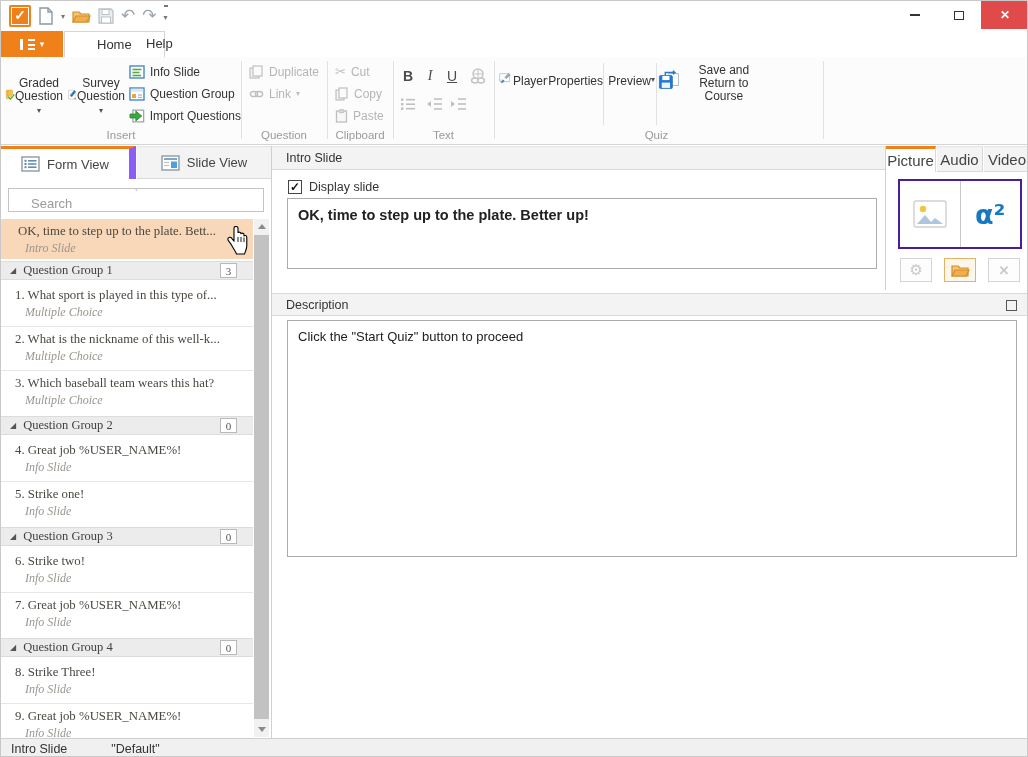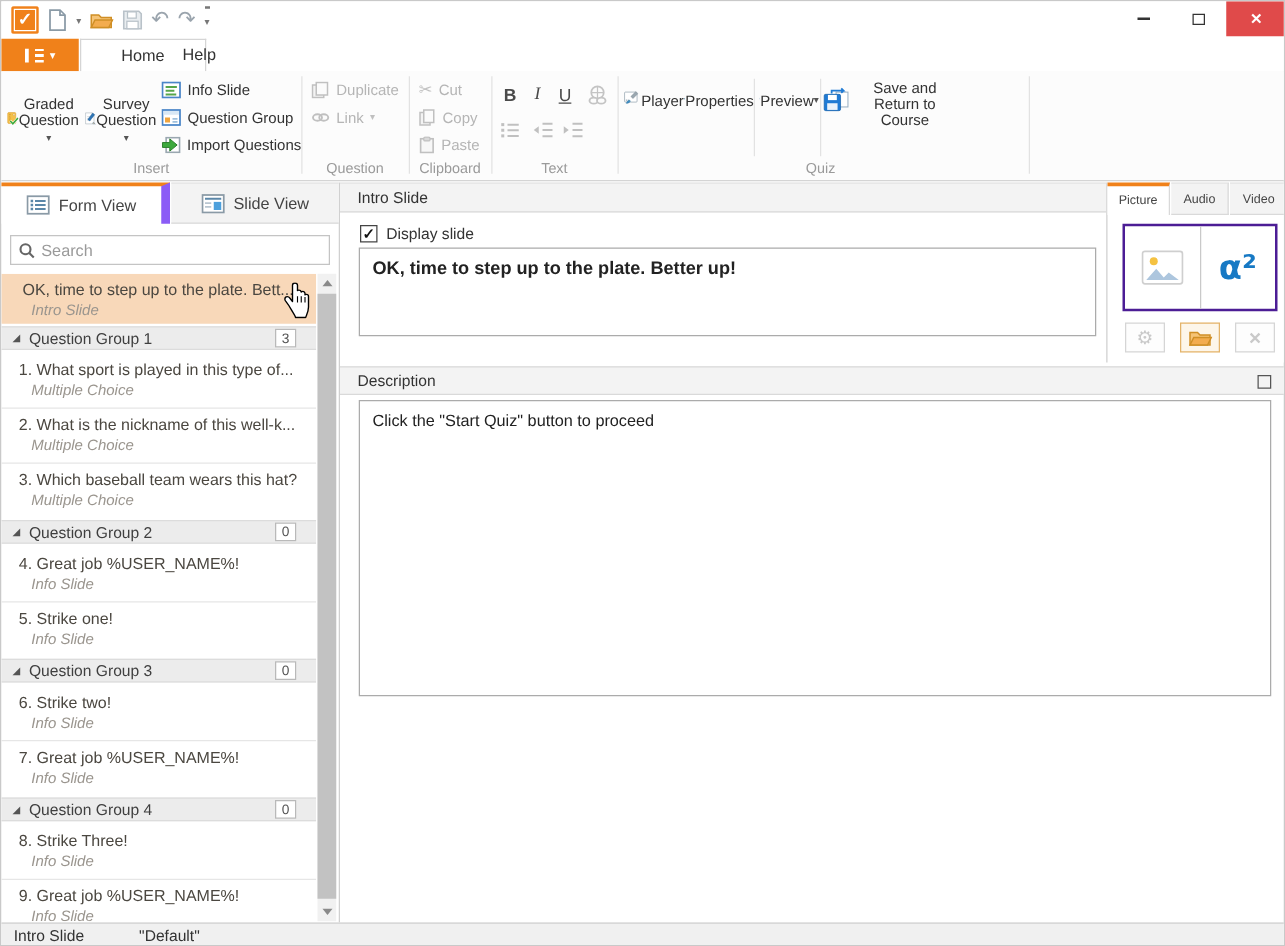--- a/index.html
+++ b/index.html
@@ -60,26 +60,26 @@
   
   .content-divider-v { position:absolute; left:270px; top:145px; width:0; height:592px; border-left:1px solid #d0d0d0; }
   .sidetabs { position:absolute; left:0; top:145px; width:270px; height:33px; }
   .sidetab { position:absolute; top:0; height:33px; display:flex; align-items:center; justify-content:center;
              gap:7px; font-size:13px; color:#444; }
   .sidetab.active { left:0; width:135px; background:#fff; border-top:3px solid #f0811a;
                     border-right:7px solid #8b5cf6; }
   .sidetab.inactive { left:136px; width:134px; background:#f3f3f3; border-bottom:1px solid #d9d9d9;
                       border-top:1px solid #e4e4e4; }
   .searchbox { position:absolute; left:7px; top:187px; width:256px; height:24px; border:1px solid #c4c4c4;
-               background:#fff; display:flex; align-items:center; padding:0 6px; gap:5px; }
+               background:#fff; display:flex; align-items:center; padding:0 6px; gap:5px;flex-direction:column; }
   .searchbox input { border:none; outline:none; width:210px; font-size:13px; color:#444;
                      font-family:"Liberation Sans", sans-serif; background:rgba(0,0,0,0); }
   .searchbox input::placeholder { color:#9a9a9a; }
 
-  .slide-list { position:absolute; left:0; top:218px; width:252px; height:518px; overflow:hidden; }
+  .slide-list { position:absolute; left:0; top:218px; width:252px; height:518px; overflow:hidden;font-family:Liberation Serif, serif; }
   .group-header { position:relative; height:19px; margin:2px 0; background:#ececec;
                   border-top:1px solid #dcdcdc; border-bottom:1px solid #dcdcdc;
                   display:flex; align-items:center; font-size:12.5px; color:#3f3f3f; }
   .group-header .tri { margin-left:9px; font-size:8px; color:#555; }
   .group-header .glabel { margin-left:7px; }
   .group-header .badge { position:absolute; right:16px; top:1px; width:17px; height:15px; background:#fff;
                          border:1px solid #b9b9b9; font-size:11px; color:#555; text-align:center;
                          line-height:14px; }
   .slide-item { position:relative; height:44px; padding:5px 6px 0 14px; }
   .slide-item.divided::before { content:""; position:absolute; left:0; top:0; width:252px; height:0;
@@ -113,21 +113,21 @@
   .slide-textbox { position:absolute; left:286px; top:197px; width:590px; height:71px; background:#fff;
                    border:1px solid #ababab; padding:8px 10px; font-size:14.5px; font-weight:bold; color:#222; }
   .desc-textbox { position:absolute; left:286px; top:319px; width:730px; height:237px; background:#fff;
                   border:1px solid #ababab; padding:8px 10px; font-size:13px; color:#222; }
 
   
   .media-panel { position:absolute; left:884px; top:145px; width:144px; height:144px; background:#fff;
                  border-left:1px solid #d0d0d0; }
   .mediatabs { position:absolute; left:0; top:0; width:144px; height:26px; }
   .mediatab { position:absolute; top:0; height:26px; display:flex; align-items:center; justify-content:center;
-              font-size:10px; color:#444; }
+              font-size:15px; color:#444; }
   .mediatab.active { left:0; width:50px; background:#fff; border-top:3px solid #f0811a;
                      border-right:1px solid #d9d9d9; }
   .mediatab.t2 { left:51px; width:46px; background:#f3f3f3; border-top:1px solid #e4e4e4;
                  border-bottom:1px solid #d9d9d9; border-right:1px solid #d9d9d9; }
   .mediatab.t3 { left:98px; width:46px; background:#f3f3f3; border-top:1px solid #e4e4e4;
                  border-bottom:1px solid #d9d9d9; }
   .media-bigbox { position:absolute; left:12px; top:33px; width:124px; height:70px; border:2px solid #4c1d95;
                   display:flex; }
   .media-cell { flex:1; display:flex; align-items:center; justify-content:center; }
   .media-cell.left { border-right:1px solid #c9c9c9; }

